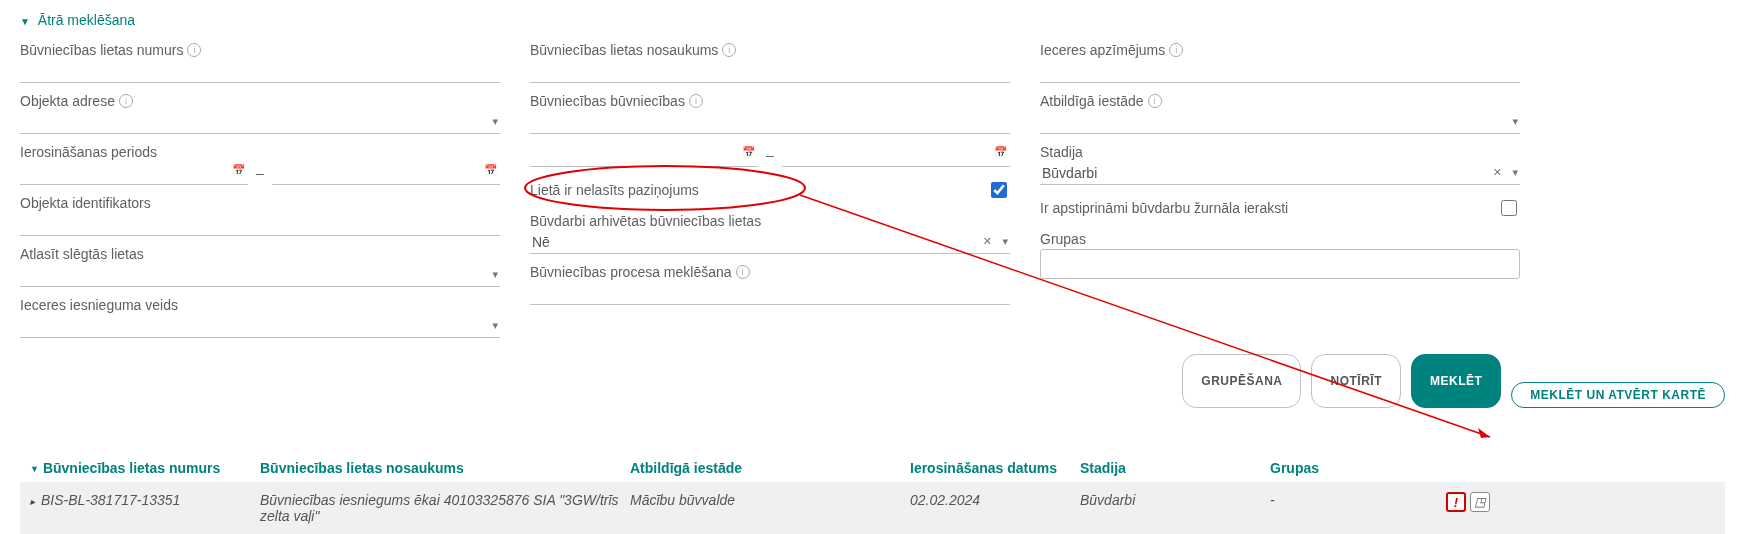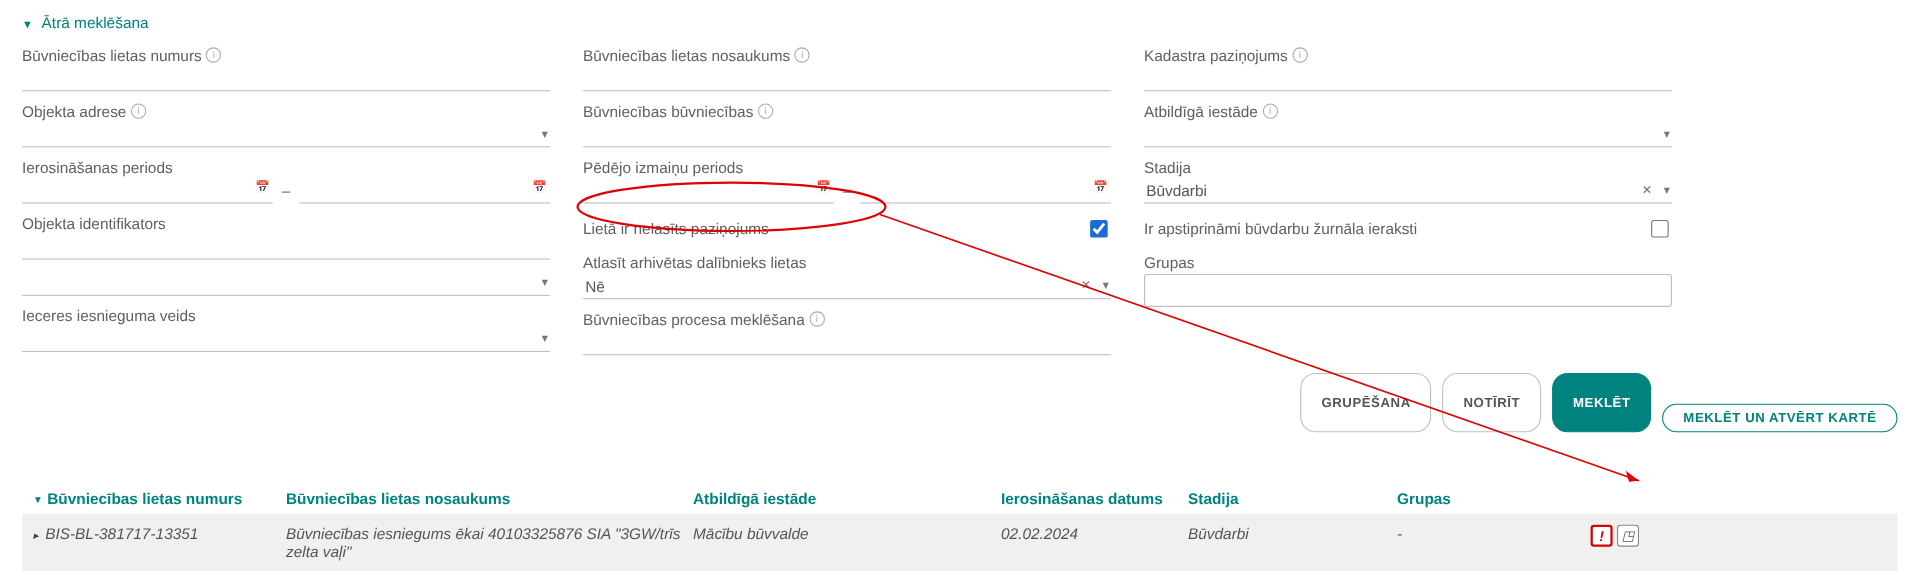--- a/index.html
+++ b/index.html
@@ -233,20 +233,23 @@
         </div>
       </div>
     </div>
     <div class="field-row">
       <div class="label">
         <span>Objekta identifikators</span>
       </div>
       <input class="underline-input" style="">
     </div>
     <div class="field-row">
+      <div class="label">
+        <span>Atlasīt slēgtās lietas</span>
+      </div>
       <div class="select-wrap">
         <input class="underline-input" style="">
         <span class="caret">▾</span>
       </div>
     </div>
     <div class="field-row">
       <div class="label">
         <span>Ieceres iesnieguma veids</span>
       </div>
       <div class="select-wrap">
@@ -265,62 +268,59 @@
       <input class="underline-input" style="">
     </div>
     <div class="field-row">
       <div class="label">
         <span>Būvniecības būvniecības</span>
         <span class="info-icon">i</span>
       </div>
       <input class="underline-input" style="">
     </div>
     <div class="field-row">
-      <div class="label">
-        <span>Pēdējo izmaiņu periods</span>
-      </div>
       <div class="period-row">
         <div class="date-wrap">
           <input class="underline-input" style="">
           <span class="cal">📅</span>
         </div>
         <span class="period-dash">–</span>
         <div class="date-wrap">
           <input class="underline-input" style="">
           <span class="cal">📅</span>
         </div>
       </div>
     </div>
     <div class="inline-check-row">
       <span class="label">Lietā ir nelasīts paziņojums</span>
       <input type="checkbox" class="checkbox" checked="" style="">
     </div>
     <div class="field-row">
       <div class="label">
-        <span>Atlasīt arhivētas dalībnieks lietas</span>
+        <span>Būvdarbi arhivētas būvniecības lietas</span>
       </div>
       <div class="select-wrap">
         <input class="underline-input" value="Nē" style="">
         <span class="x">✕</span>
         <span class="caret">▾</span>
       </div>
     </div>
     <div class="field-row">
       <div class="label">
         <span>Būvniecības procesa meklēšana</span>
         <span class="info-icon">i</span>
       </div>
       <input class="underline-input" style="">
     </div>
   </div>
 
   <div class="col">
     <div class="field-row">
       <div class="label">
-        <span>Kadastra paziņojums</span>
+        <span>Ieceres apzīmējums</span>
         <span class="info-icon">i</span>
       </div>
       <input class="underline-input" style="">
     </div>
     <div class="field-row">
       <div class="label">
         <span>Atbildīgā iestāde</span>
         <span class="info-icon">i</span>
       </div>
       <div class="select-wrap">

